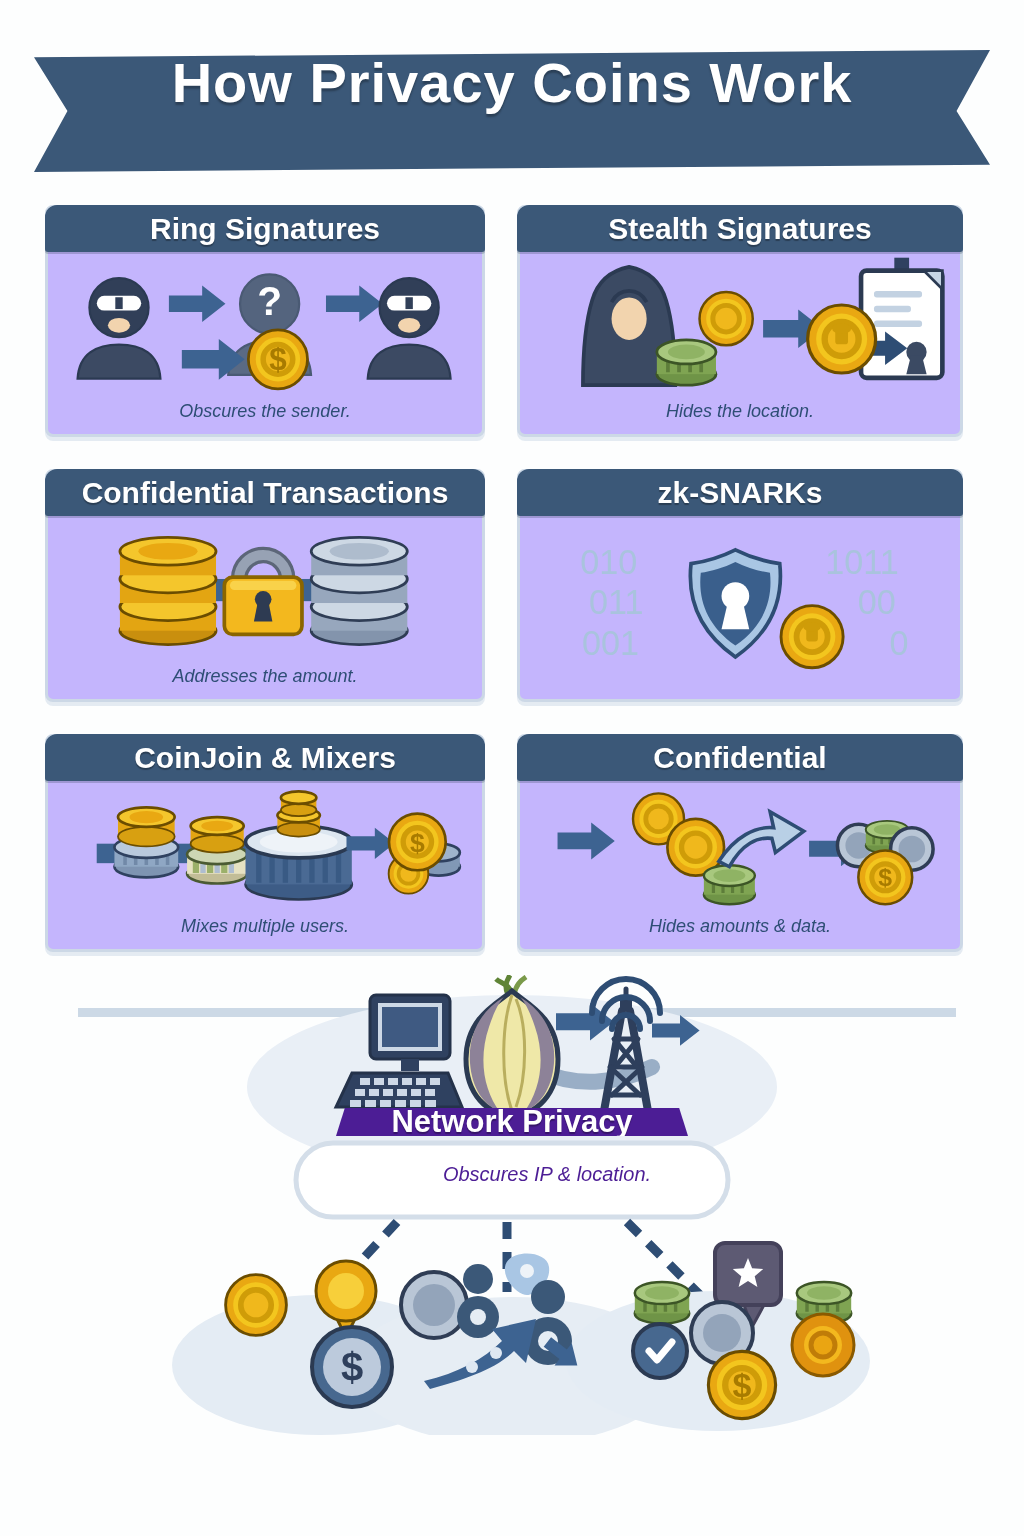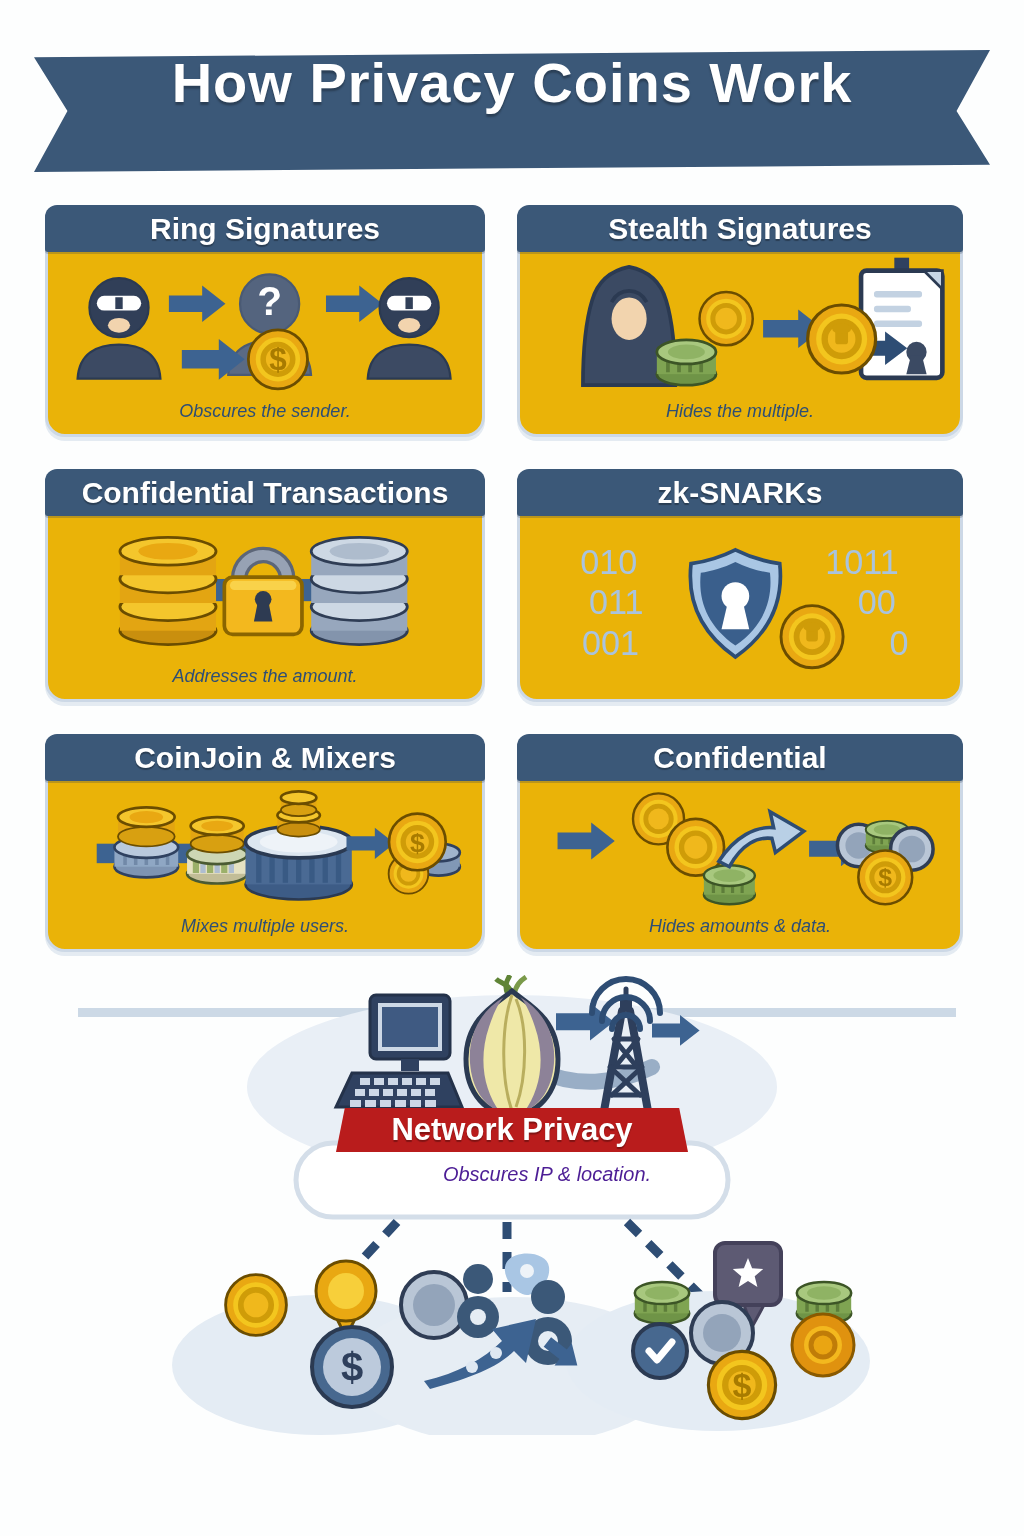--- a/index.html
+++ b/index.html
@@ -10,36 +10,36 @@
     clip-path:polygon(0 6%,100% 0,96.5% 50%,100% 94%,0 100%,3.5% 50%);
     display:flex;align-items:flex-start;justify-content:center;
     filter:drop-shadow(0 5px 0 #c3d0de);}
   .banner-title{color:#ffffff;font-size:56px;font-weight:bold;letter-spacing:1px;
     text-shadow:0 3px 2px rgba(0,0,0,.28);}
 
   
   .panels{position:absolute;left:45px;top:205px;display:grid;
     grid-template-columns:440px 446px;grid-template-rows:232px 233px 218px;
     column-gap:32px;row-gap:32px;}
-  .panel{position:relative;background:#eab308;border:3px solid #ccd8e6;border-radius:20px;
+  .panel{position:relative;background:#c4b5fd;border:3px solid #ccd8e6;border-radius:8px;
     box-shadow:0 4px 0 #e4ebf2;}
   .panel-header{position:absolute;top:-3px;left:-3px;right:-3px;height:47px;background:#3b5878;
     border-radius:12px 12px 3px 3px;display:flex;align-items:center;justify-content:center;
     box-shadow:0 2px 0 rgba(43,58,82,.25);}
   .panel-header span{color:#ffffff;font-size:30px;font-weight:bold;text-shadow:0 2px 1px rgba(0,0,0,.3);}
   .panel-body{position:absolute;top:44px;left:0;right:0;bottom:0;display:flex;flex-direction:column;align-items:center;}
   .panel-art{flex:1 1 auto;width:100%;display:flex;align-items:center;justify-content:center;}
   .panel-art svg{display:block;width:426px;height:146px;}
   .panel-art svg.art-sm{height:124px;}
   .panel-caption{font-style:italic;color:#2e4e75;font-size:18px;font-weight:500;margin:0 0 12px;}
 
   
   .network{position:absolute;left:0;top:975px;width:1024px;height:460px;}
   .network-art{position:absolute;left:0;top:0;}
-  .net-ribbon{position:absolute;left:336px;top:133px;width:352px;height:44px;background:#b91c1c;
+  .net-ribbon{position:absolute;left:336px;top:133px;width:352px;height:28px;background:#4c1d95;
     clip-path:polygon(2.5% 0,97.5% 0,100% 100%,0 100%);
     display:flex;align-items:center;justify-content:center;}
   .net-ribbon span{color:#ffffff;font-size:31px;font-weight:bold;text-shadow:0 2px 1px rgba(0,0,0,.3);}
   .net-caption{position:absolute;left:295px;top:188px;width:504px;text-align:center;
     font-style:italic;font-size:20px;color:#4c1d95;font-weight:500;}
 
   svg text{font-family:"Liberation Sans",sans-serif;}
   .binary{fill:#a9c3dd;font-size:37px;font-weight:500;}
   .gold-sym{fill:#a87b00;font-weight:bold;}
 </style>
@@ -150,21 +150,21 @@
               <polygon points="10,32 22,32 27,52 5,52" fill="#3b4a63"></polygon>
               <polygon points="-44,16 -18,16 -18,6 6,24 -18,42 -18,32 -44,32" fill="#2e4d74"></polygon>
             </g>
             <g transform="translate(330,92) scale(1.15)">
               <use href="#sym-goldring"></use>
               <rect x="-6" y="-9" width="12" height="14" rx="3" fill="#cf9c08"></rect>
               <ellipse cx="0" cy="-10" rx="9" ry="5" fill="#cf9c08"></ellipse>
             </g>
           </svg>
         </div>
-        <div class="panel-caption">Hides the multiple.</div>
+        <div class="panel-caption">Hides the location.</div>
       </div>
     </div>
 
     <div class="panel">
       <div class="panel-header">
         <span>Confidential Transactions</span>
       </div>
       <div class="panel-body">
         <div class="panel-art">
           <svg viewBox="0 0 440 158">

